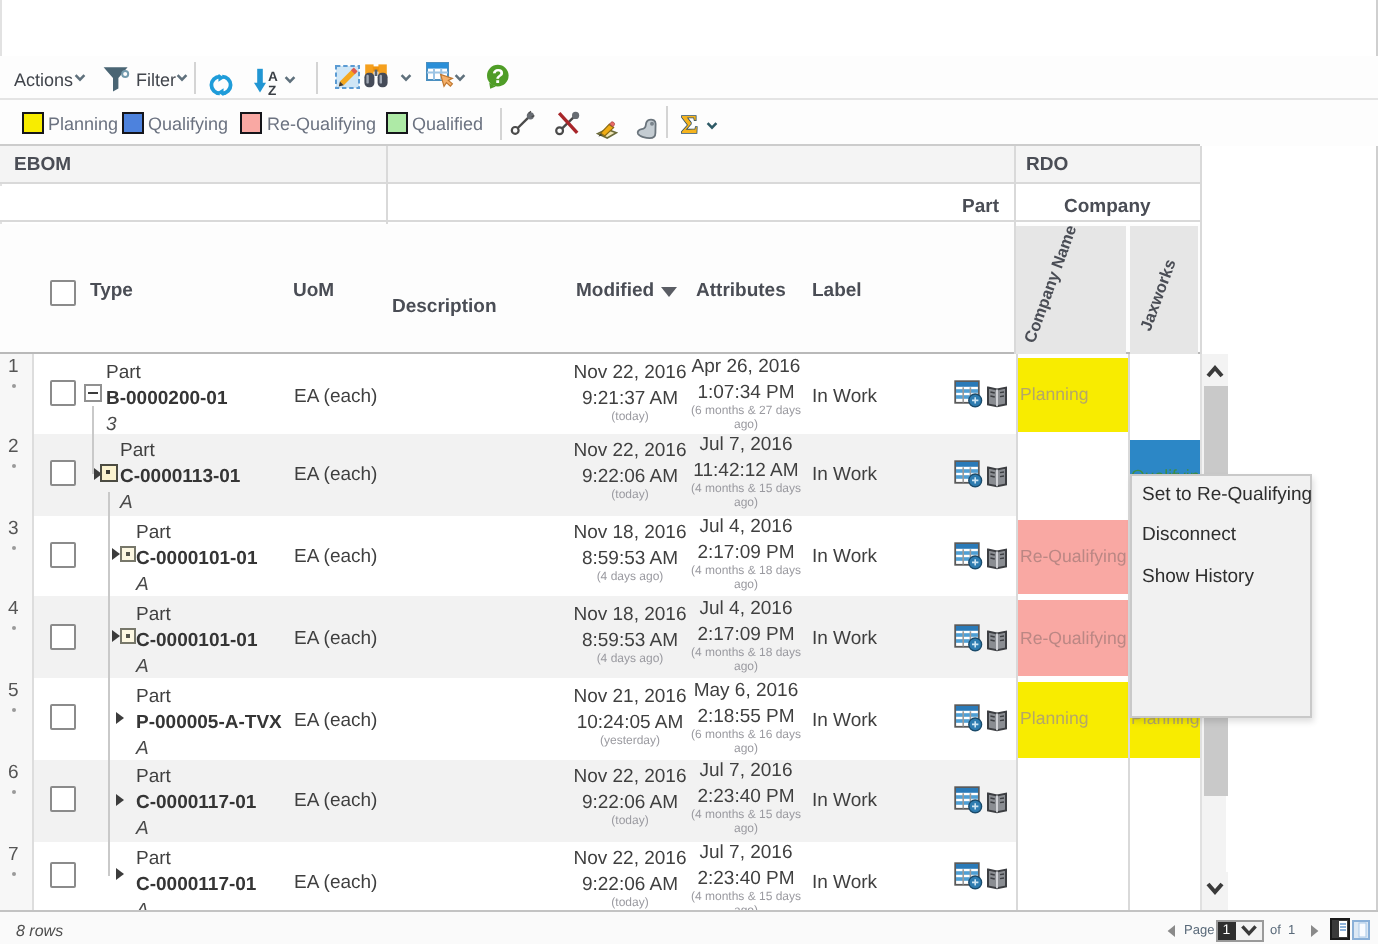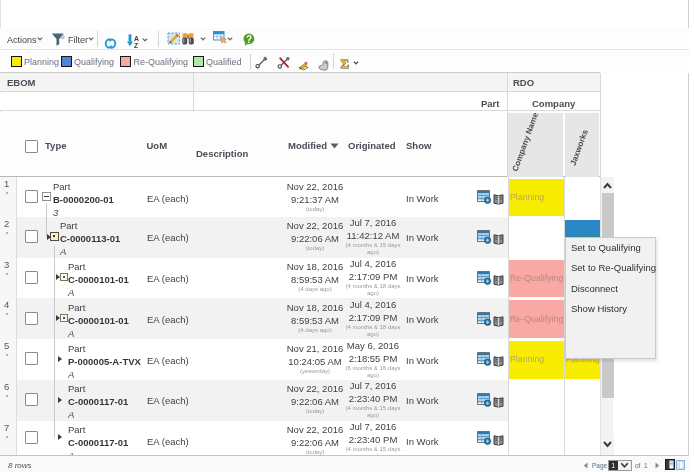--- a/index.html
+++ b/index.html
@@ -173,36 +173,37 @@
 <div class="vline" style="left:507px;top:73px;height:104px"></div>
 <div class="vline" style="left:599.5px;top:73px;height:104px"></div>
 <div class="cb" style="left:25px;top:139.5px"></div>
 <span class="hd" style="left:45px;top:139.5px">Type</span>
 <span class="hd" style="left:146.5px;top:139.5px">UoM</span>
 <span class="hd" style="left:196px;top:148px">Description</span>
 <span class="hd" style="left:288px;top:139.5px">Modified</span>
 <svg class="abs" style="left:330px;top:143px" width="9" height="6" viewBox="0 0 9 6">
       <path d="M0.5 0.5h8l-4 5z" fill="#5a5d64"></path>
     </svg>
-<span class="hd" style="left:348px;top:139.5px">Originated</span>
-<span class="hd" style="left:406px;top:139.5px">Show</span>
+<span class="hd" style="left:348px;top:139.5px">Attributes</span>
+<span class="hd" style="left:406px;top:139.5px">Label</span>
 <div class="abs rowbg" style="left:0;top:177.0px;width:613px;height:39.5px;background:#ffffff"></div>
 <div class="abs" style="left:508px;top:177.0px;width:55.5px;height:39.5px;background:#fff"></div>
 <div class="abs" style="left:564px;top:177.0px;width:35.5px;height:39.5px;background:#fff"></div>
 <div class="numcell" style="top:177.0px;height:39.5px">
       <span class="num">1</span>
       <span class="numdot"></span>
     </div>
 <div class="cb" style="left:25px;top:189.8px"></div>
 <div class="tgl" style="left:42px;top:191.8px">
       <div></div>
     </div>
 <div class="parttxt" style="left:53px;top:179.5px">Part<br><span class="pname">B-0000200-01</span><br><span class="pver">3</span></div>
 <div class="uom" style="left:147px;top:192.5px">EA (each)</div>
 <div class="dt" style="left:280px;top:179.5px;width:70px">Nov 22, 2016<br>9:21:37 AM<span class="dts">(today)</span></div>
+<div class="dt" style="left:341px;top:176.5px;width:64px">Apr 26, 2016<br>1:07:34 PM<span class="dts">(6 months &amp; 27 days<br>ago)</span></div>
 <div class="state" style="left:406px;top:192.5px">In Work</div>
 <span class="ticon" style="left:477px;top:189.8px"><svg width="15" height="14" viewBox="0 0 15 14">
         <rect x="0.6" y="0.6" width="11.8" height="10.8" fill="#fff" stroke="#5a5a5a" stroke-width="0.9"></rect>
         <rect x="1" y="1" width="11" height="2.4" fill="#2a7ab8"></rect>
         <rect x="1" y="4.6" width="11" height="1.8" fill="#4f9fd4"></rect>
         <rect x="1" y="7.6" width="11" height="1.8" fill="#4f9fd4"></rect>
         <path d="M4.6 3.6v7.6M8.2 3.6v7.6" stroke="#9a9a9a" stroke-width="0.8"></path>
         <circle cx="10.6" cy="10.2" r="3.2" fill="#2e7cb0" stroke="#1a4a6a" stroke-width="0.7"></circle>
         <path d="M9 10.2h3.2M10.6 8.6v3.2" stroke="#cde4f2" stroke-width="0.8"></path>
       </svg></span>
@@ -438,17 +439,16 @@
         <rect x="0.5" y="0.5" width="9" height="10" fill="#3a3a3a" stroke="#1a1a1a"></rect>
         <rect x="4.5" y="1.5" width="4" height="8" fill="#fff"></rect>
         <path d="M5 3h3M5 4.5h3M5 6h3" stroke="#6a9ad0" stroke-width="0.7"></path>
       </svg>
 <svg style="position:absolute;left:676px;top:3.5px" width="9" height="10" viewBox="0 0 9 10">
         <rect x="0.5" y="0.5" width="8" height="9" fill="#dce8f4" stroke="#8ab0d8"></rect>
         <rect x="3.5" y="1.5" width="3.5" height="7" fill="#f8fbff" stroke="#a8c8e8" stroke-width="0.5"></rect>
       </svg>
 </div>
 <div id="menu">
-<div class="mi">Set to Qualifying</div>
 <div class="mi">Set to Re-Qualifying</div>
 <div class="mi">Disconnect</div>
 <div class="mi">Show History</div>
 </div>
 </div>
 </body></html>

